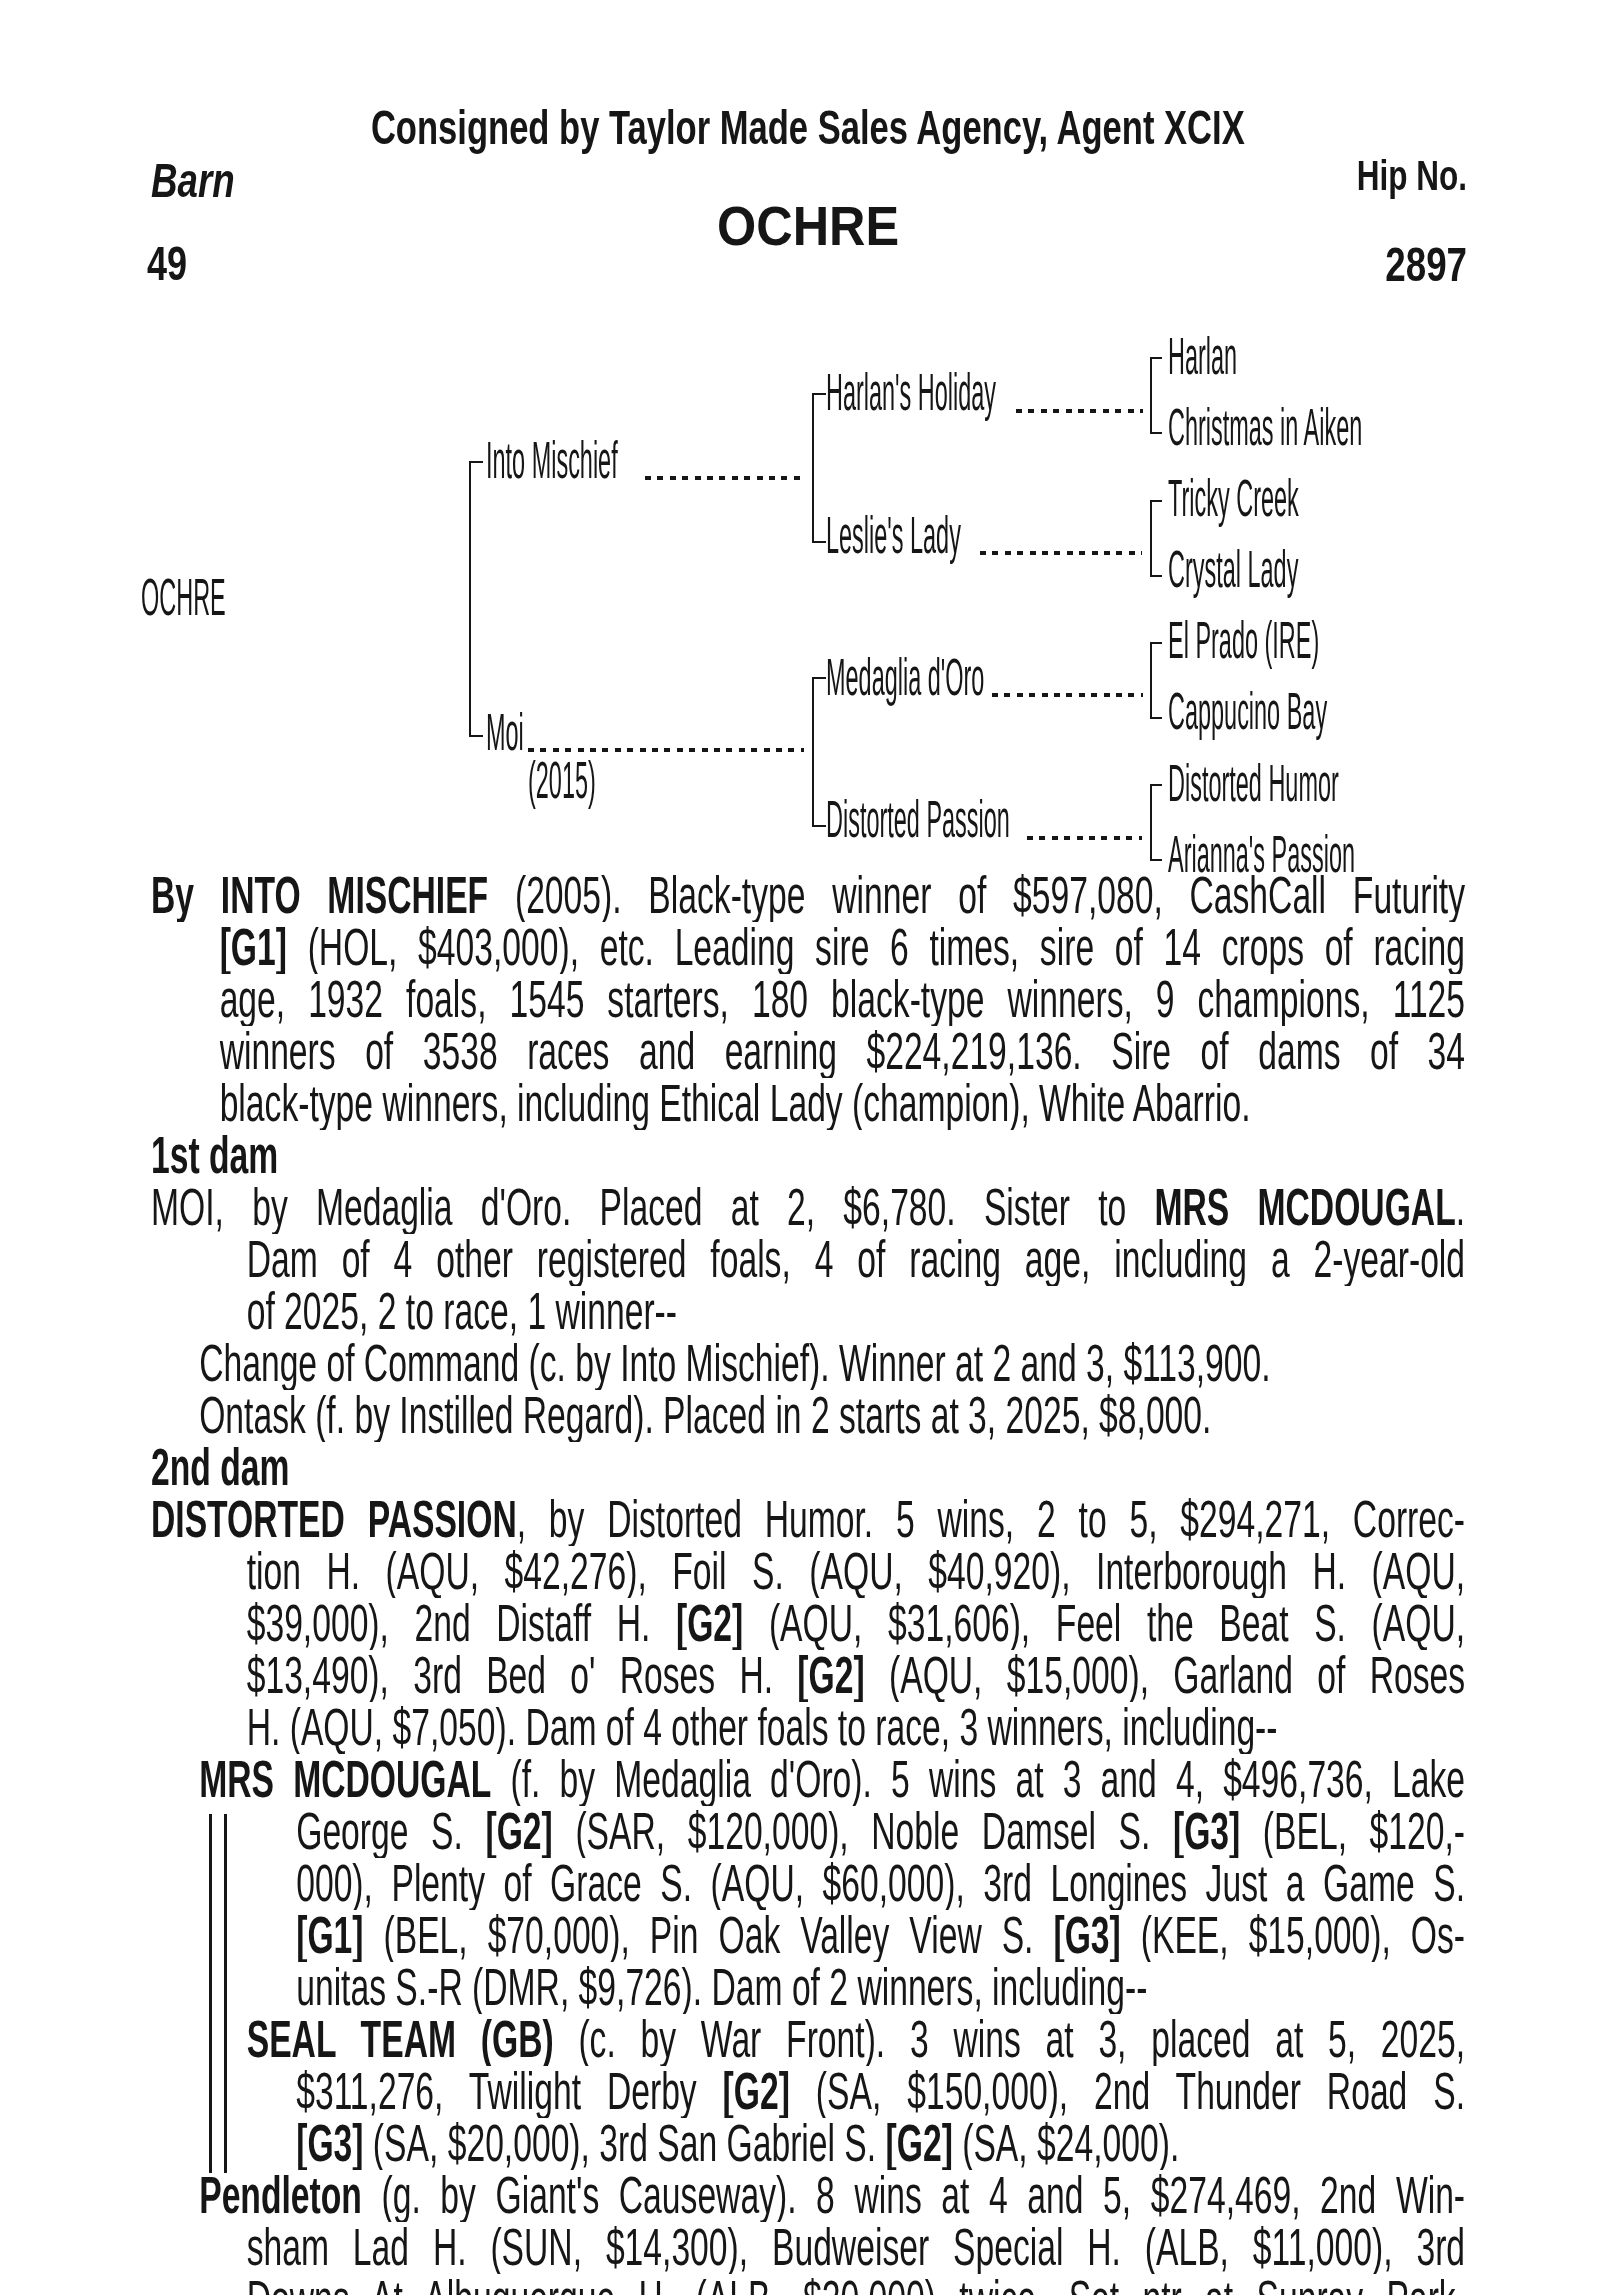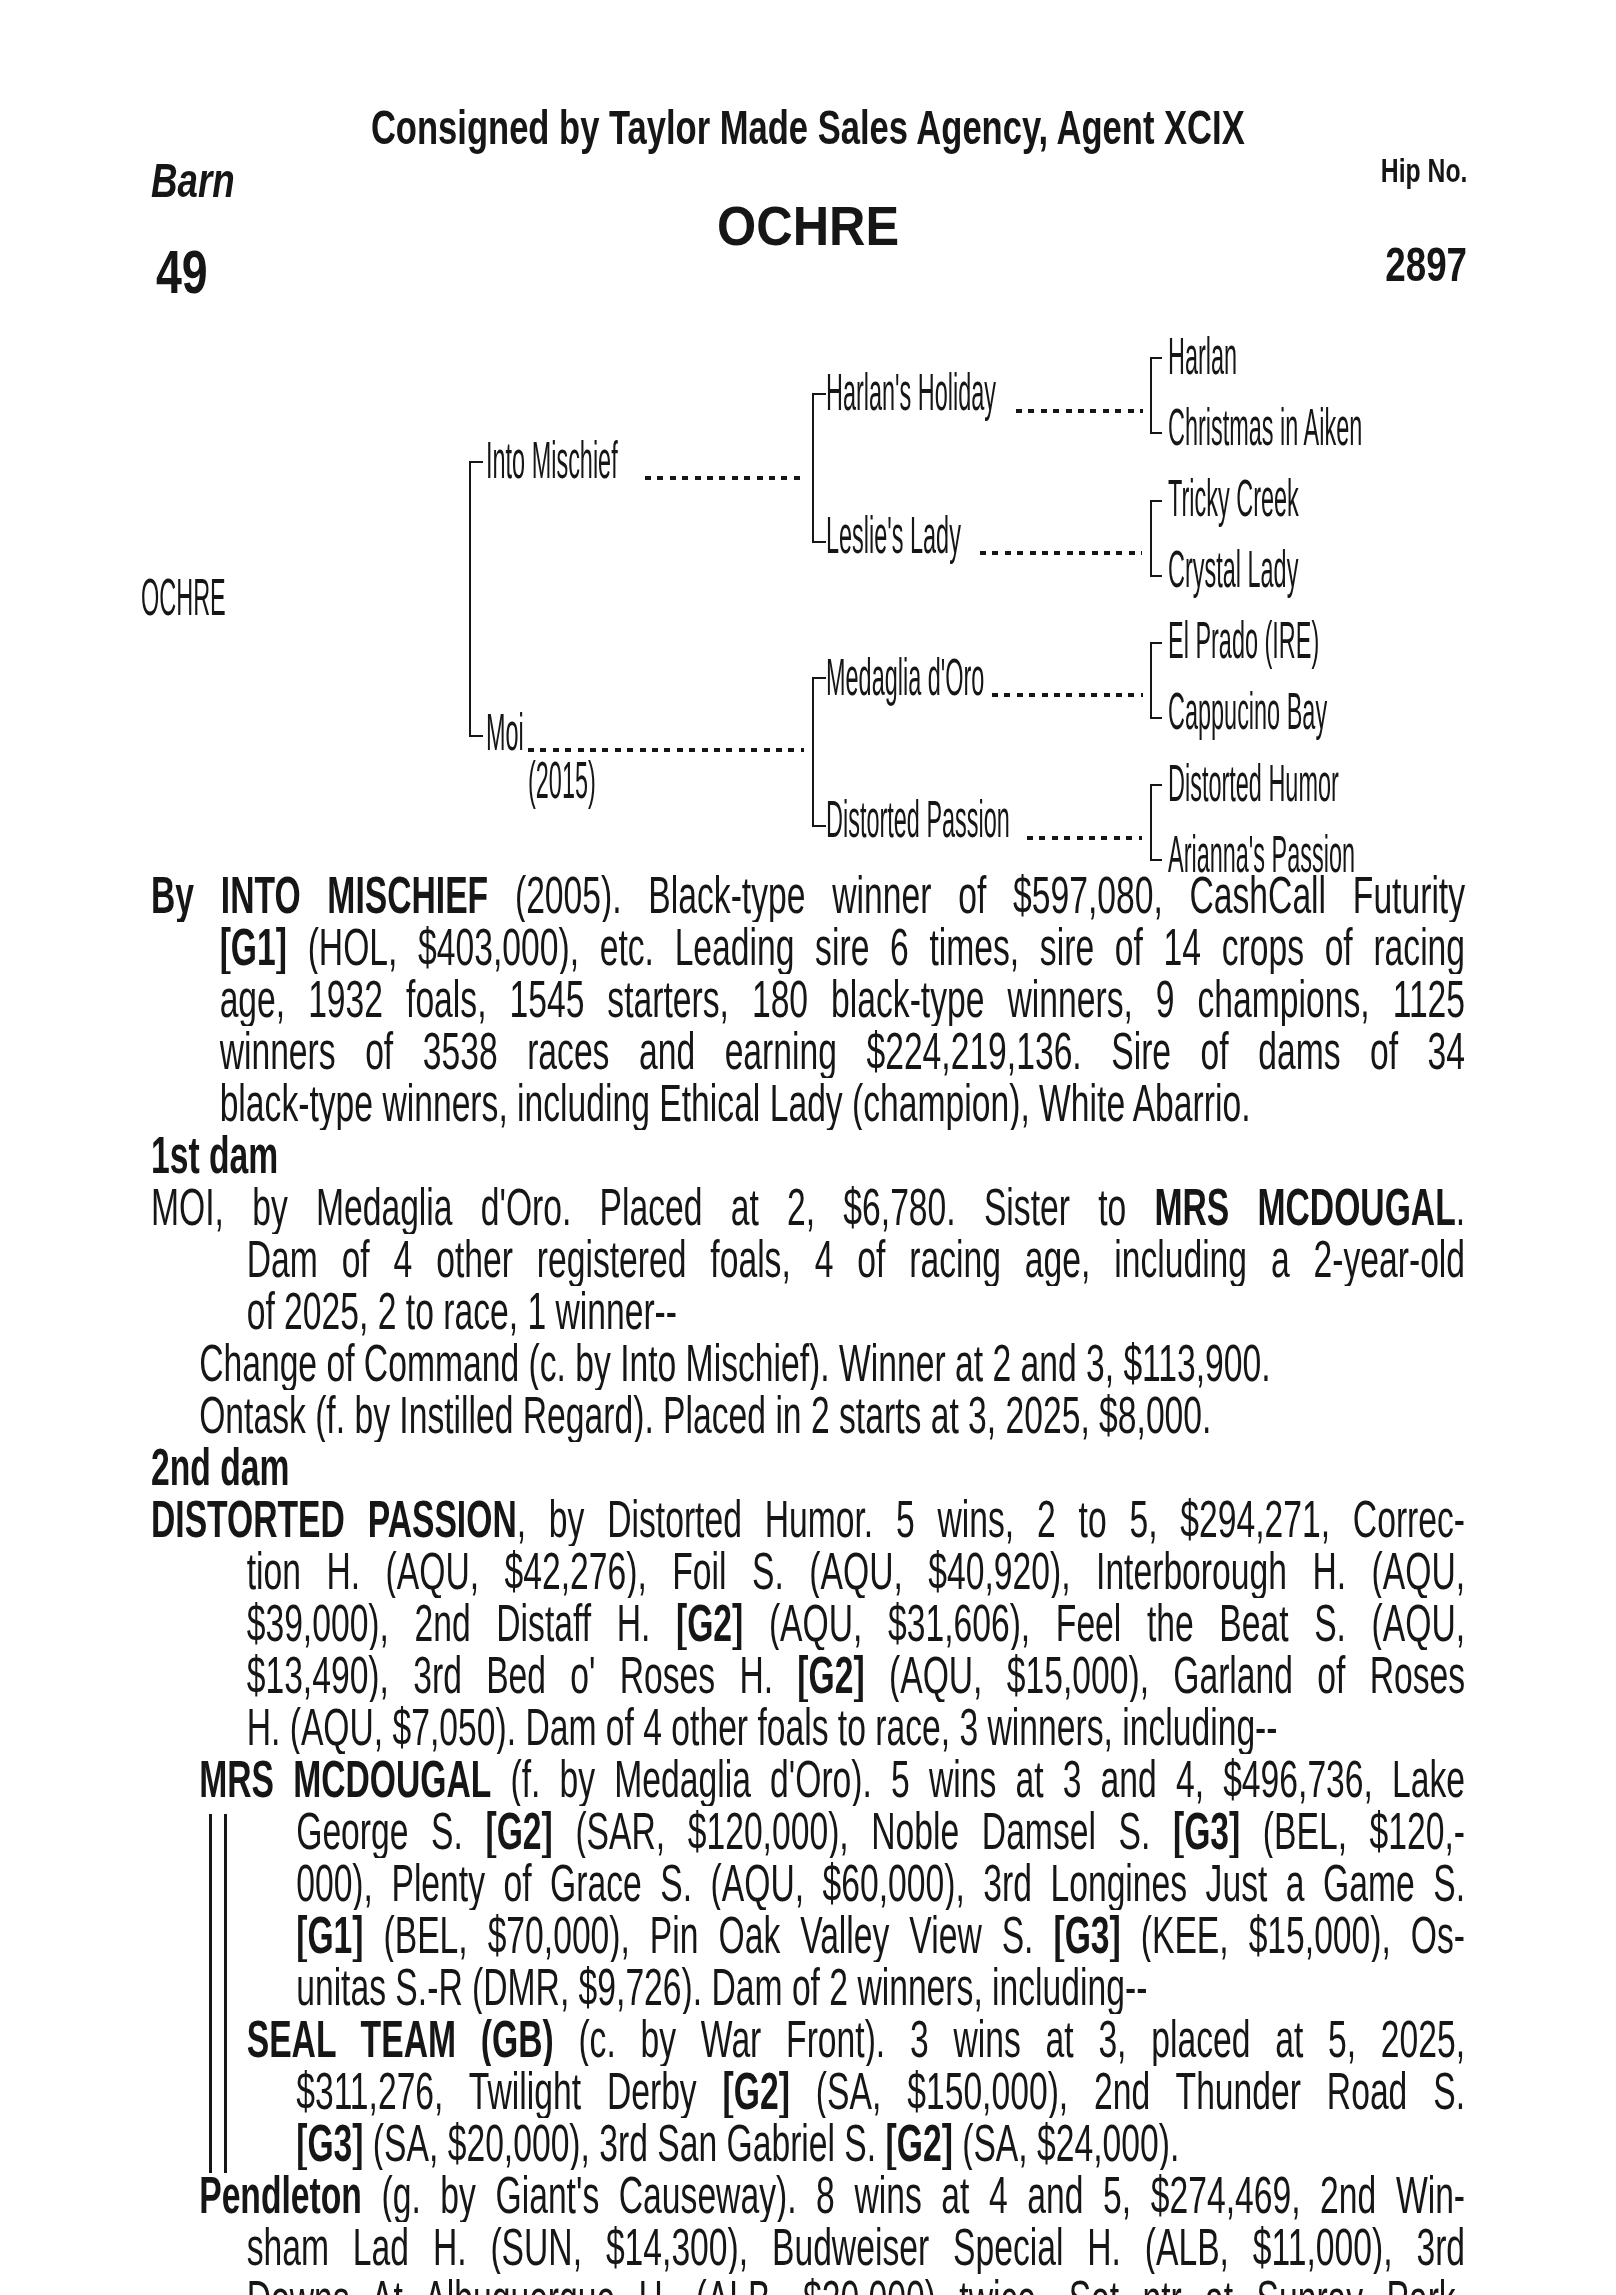--- a/index.html
+++ b/index.html
@@ -7,23 +7,23 @@
         font-family:"Liberation Sans", sans-serif;overflow:hidden;}
   
   .hcenter{position:absolute;left:0;right:0;text-align:center;white-space:nowrap;}
   .hcenter>span{display:inline-block;transform-origin:center top;}
   .habs{position:absolute;white-space:nowrap;}
   .habs>span{display:inline-block;}
   .consigned{top:100px;font-weight:bold;font-size:48px;}
   .consigned>span{transform:scaleX(0.72);}
   .barn{left:151px;top:152px;font-weight:bold;font-size:49px;font-style:italic;}
   .barn>span{transform:scaleX(0.75);transform-origin:left top;}
-  .barnno{left:156px;top:236px;font-weight:bold;font-size:62px;}
+  .barnno{left:147px;top:236px;font-weight:bold;font-size:48px;}
   .barnno>span{transform:scaleX(0.75);transform-origin:left top;}
-  .hipno{right:149px;top:152px;font-weight:bold;font-size:33px;text-align:right;}
+  .hipno{right:149px;top:152px;font-weight:bold;font-size:42px;text-align:right;}
   .hipno>span{transform:scaleX(0.75);transform-origin:right top;}
   .hipval{right:149px;top:236px;font-weight:bold;font-size:49px;text-align:center;}
   .hipval>span{transform:scaleX(0.75);transform-origin:right top;}
   .horsename{top:193px;font-weight:bold;font-size:56px;}
   .horsename>span{transform:scaleX(0.9);}
   .foaled{top:264px;font-weight:bold;font-size:47px;}
   .foaled>span{transform:scaleX(0.72);}
   
   .ped{position:absolute;font-size:51px;line-height:51px;white-space:nowrap;
        transform:scaleX(0.46);transform-origin:left top;}

